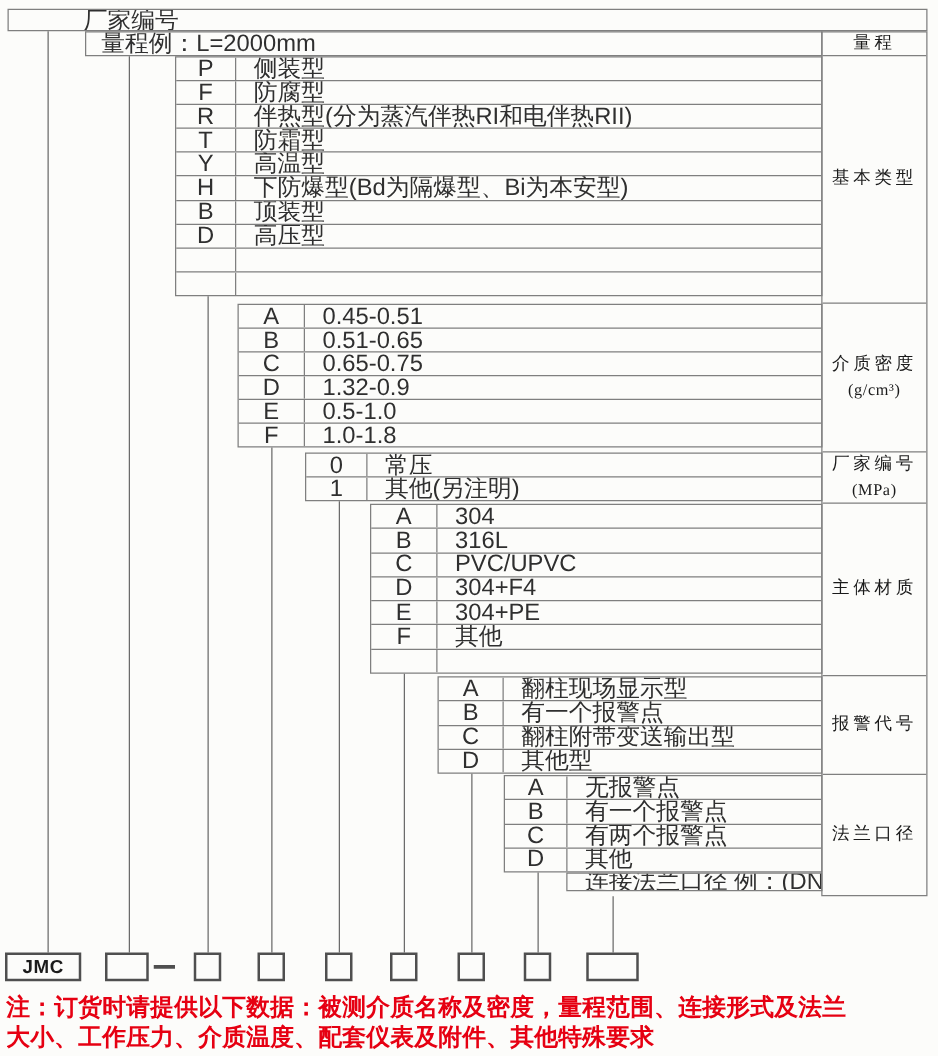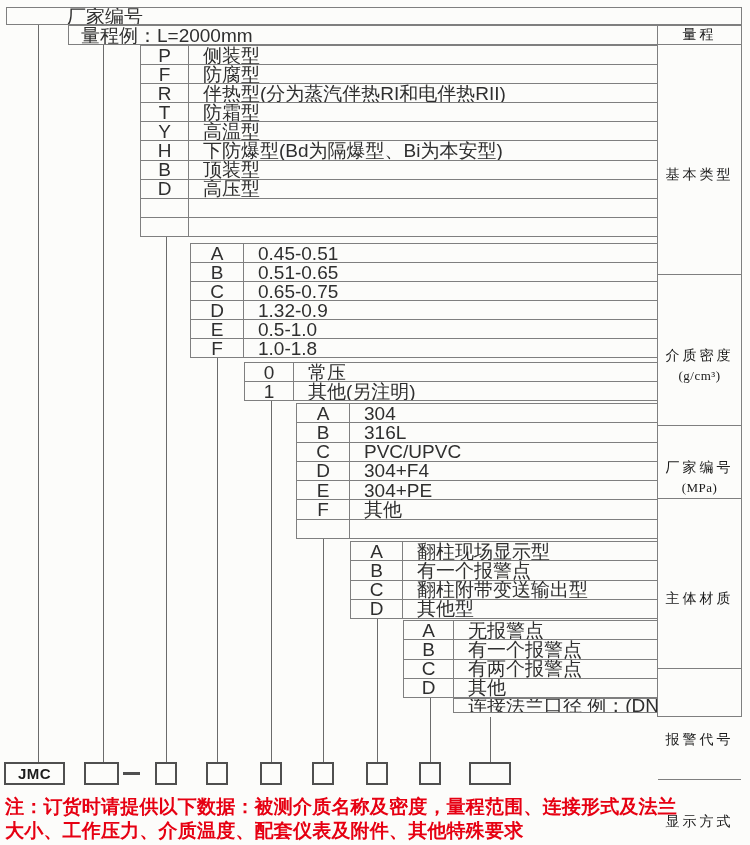--- a/index.html
+++ b/index.html
@@ -31,21 +31,21 @@
   }
   .desc{padding-left:14px;flex:1 1 auto;}
   .single{align-items:center;}
 
   
   .labelcol{
     position:absolute;left:657px;top:25px;width:85px;height:692px;
     box-sizing:border-box;border:1px solid #7f7f7f;
     display:flex;flex-direction:column;
     font-family:"Liberation Serif","DejaVu Serif",serif;
-    color:#1a1a1a;font-size:14px;gap:32px;
+    color:#1a1a1a;font-size:14px;
   }
   .lcell{
     box-sizing:border-box;border-bottom:1px solid #7f7f7f;
     display:flex;flex-direction:column;align-items:center;justify-content:center;
     letter-spacing:3px;text-align:center;line-height:1.45;flex:0 0 auto;
   }
   .lcell:last-child{border-bottom:none;flex:1 1 auto;}
   .lcell .sub{letter-spacing:0.5px;font-size:13px;}
 
   
@@ -255,21 +255,21 @@
       <span>厂家编号</span>
       <span class="sub">(MPa)</span>
     </div>
     <div class="lcell" style="height:138px;">
       <span>主体材质</span>
     </div>
     <div class="lcell" style="height:79px;">
       <span>报警代号</span>
     </div>
     <div class="lcell">
-      <span>显示方式</span>
+      <span>法兰口径</span>
     </div>
   </div>
 
   <div class="vline" style="left:38px;top:25px;height:738px;"></div>
   <div class="vline" style="left:103px;top:45px;height:718px;"></div>
   <div class="vline" style="left:166px;top:237px;height:526px;"></div>
   <div class="vline" style="left:217px;top:358px;height:405px;"></div>
   <div class="vline" style="left:271px;top:401px;height:362px;"></div>
   <div class="vline" style="left:323px;top:539px;height:224px;"></div>
   <div class="vline" style="left:377px;top:619px;height:144px;"></div>

